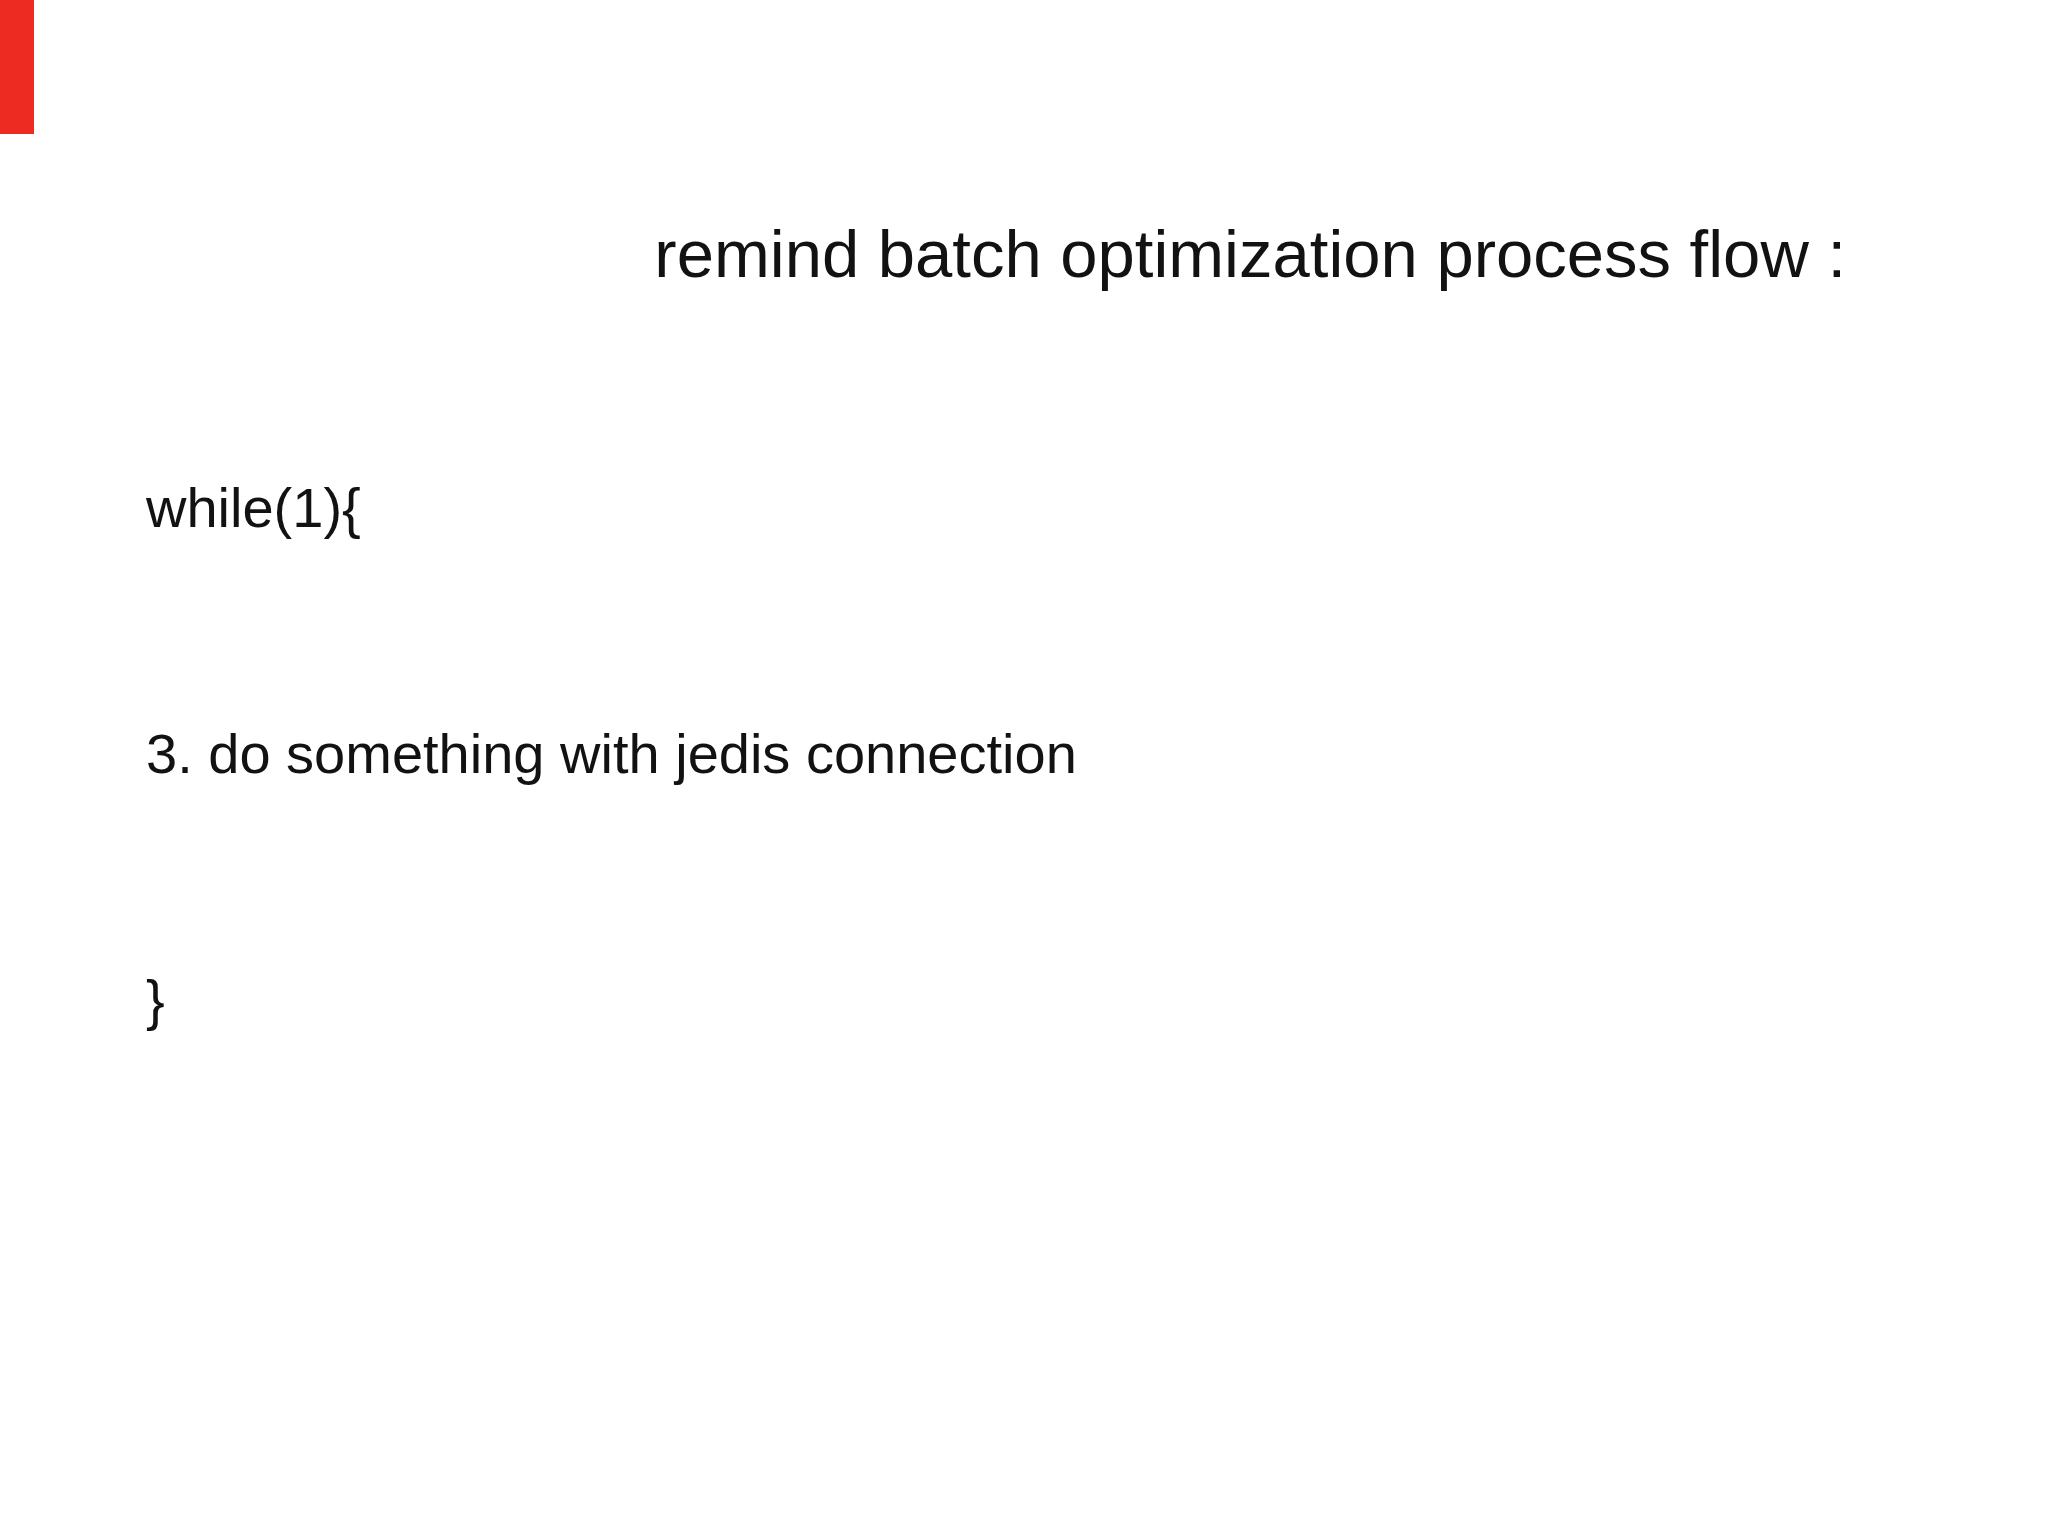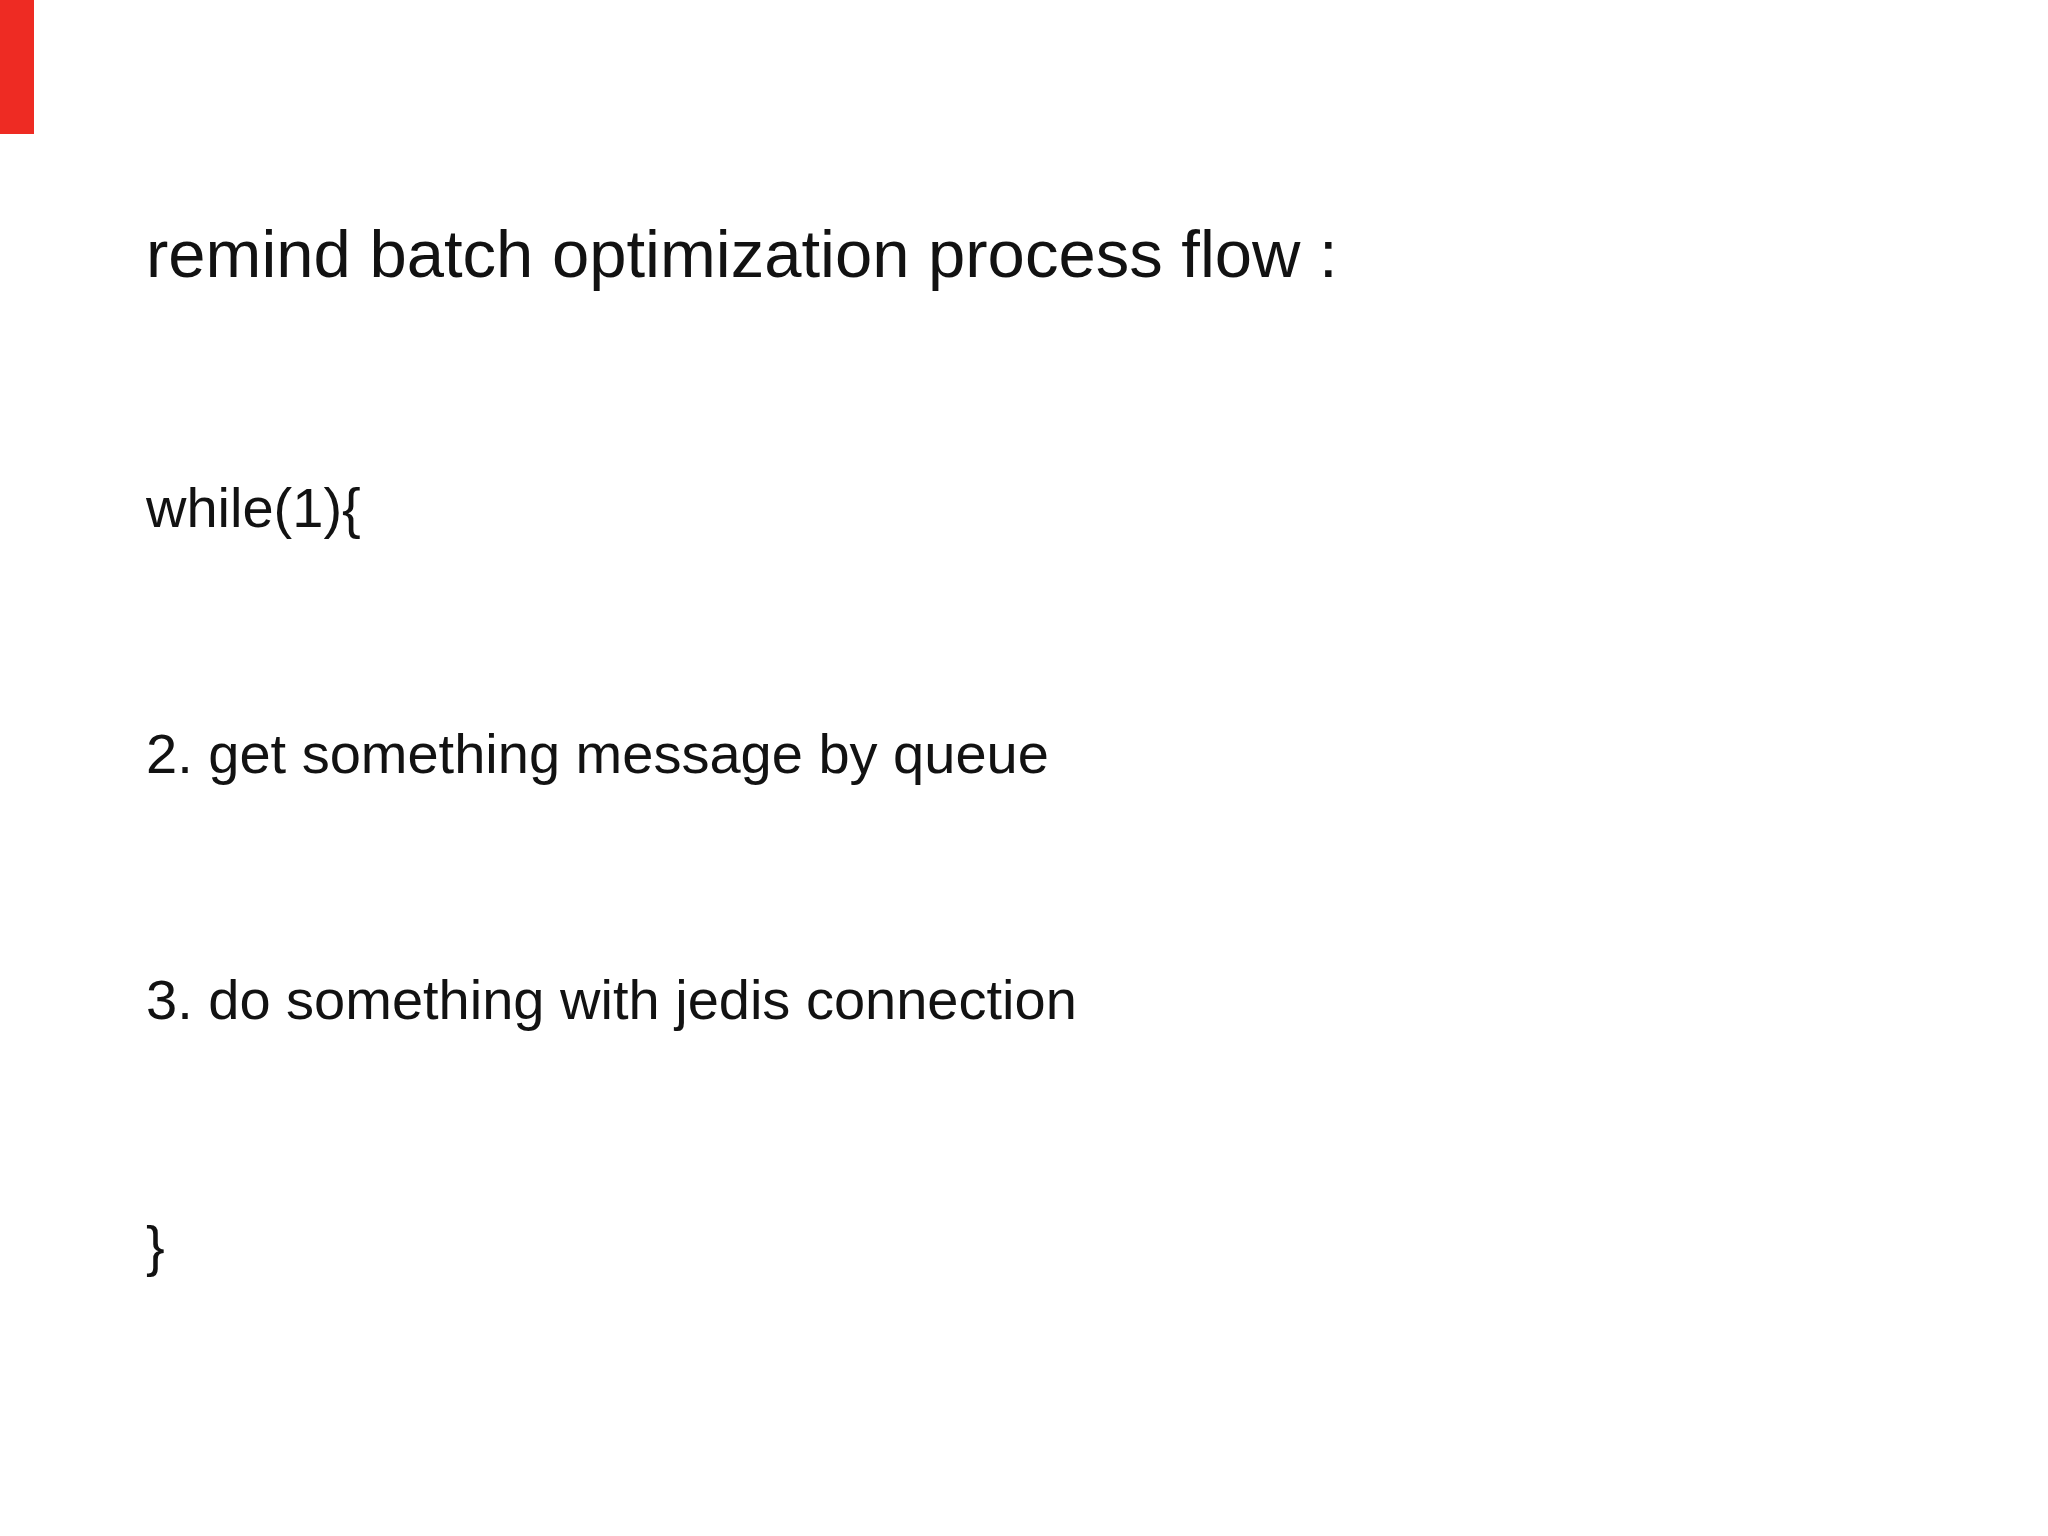--- a/index.html
+++ b/index.html
@@ -26,20 +26,21 @@
   .content {
     position: absolute;
     left: 146px;
     top: 213px;
     width: 1700px;
   }
   .title {
     font-size: 67px;
     line-height: 82px;
     white-space: pre;
+    text-align: right;
   }
   .list {
     font-size: 56px;
     line-height: 82px;
     white-space: pre;
   }
   .list-1 {
     margin-top: 8px;
   }
   .line {
@@ -52,20 +53,19 @@
 <div>
 
   <div class="red-marker" style="background: rgb(238, 43, 35);"></div>
 
   <div class="content">
 
     <div class="title">remind batch optimization process flow :</div>
 
     <div class="list list-1">
       <div class="line">while(1){</div>
-      <div class="line">2. get something message by queue</div>
       <div class="line">3. do something with jedis connection</div>
       <div class="line">}</div>
       
     </div>
 
   </div>
 </div>
 
 </body></html>

